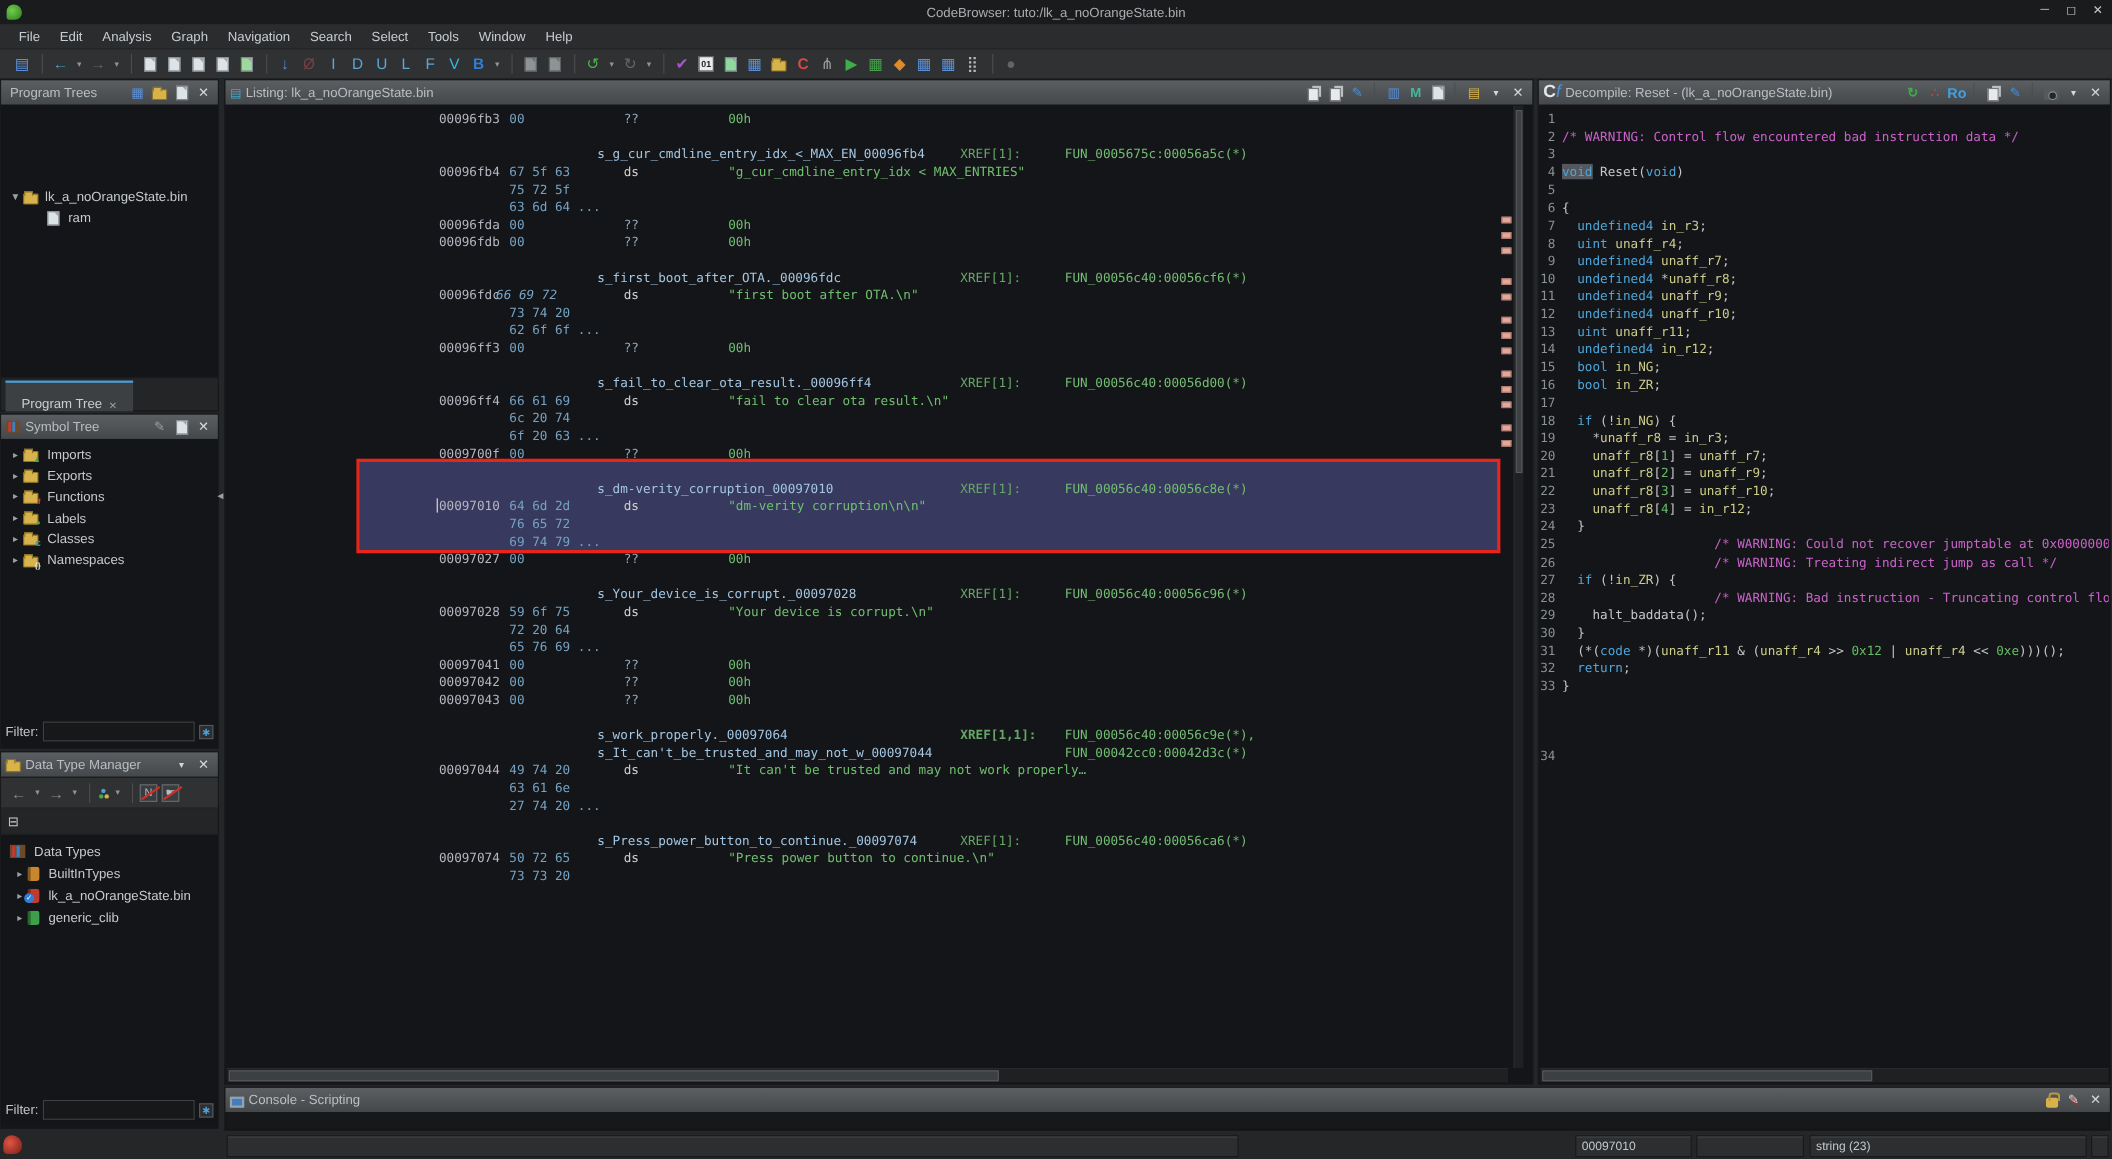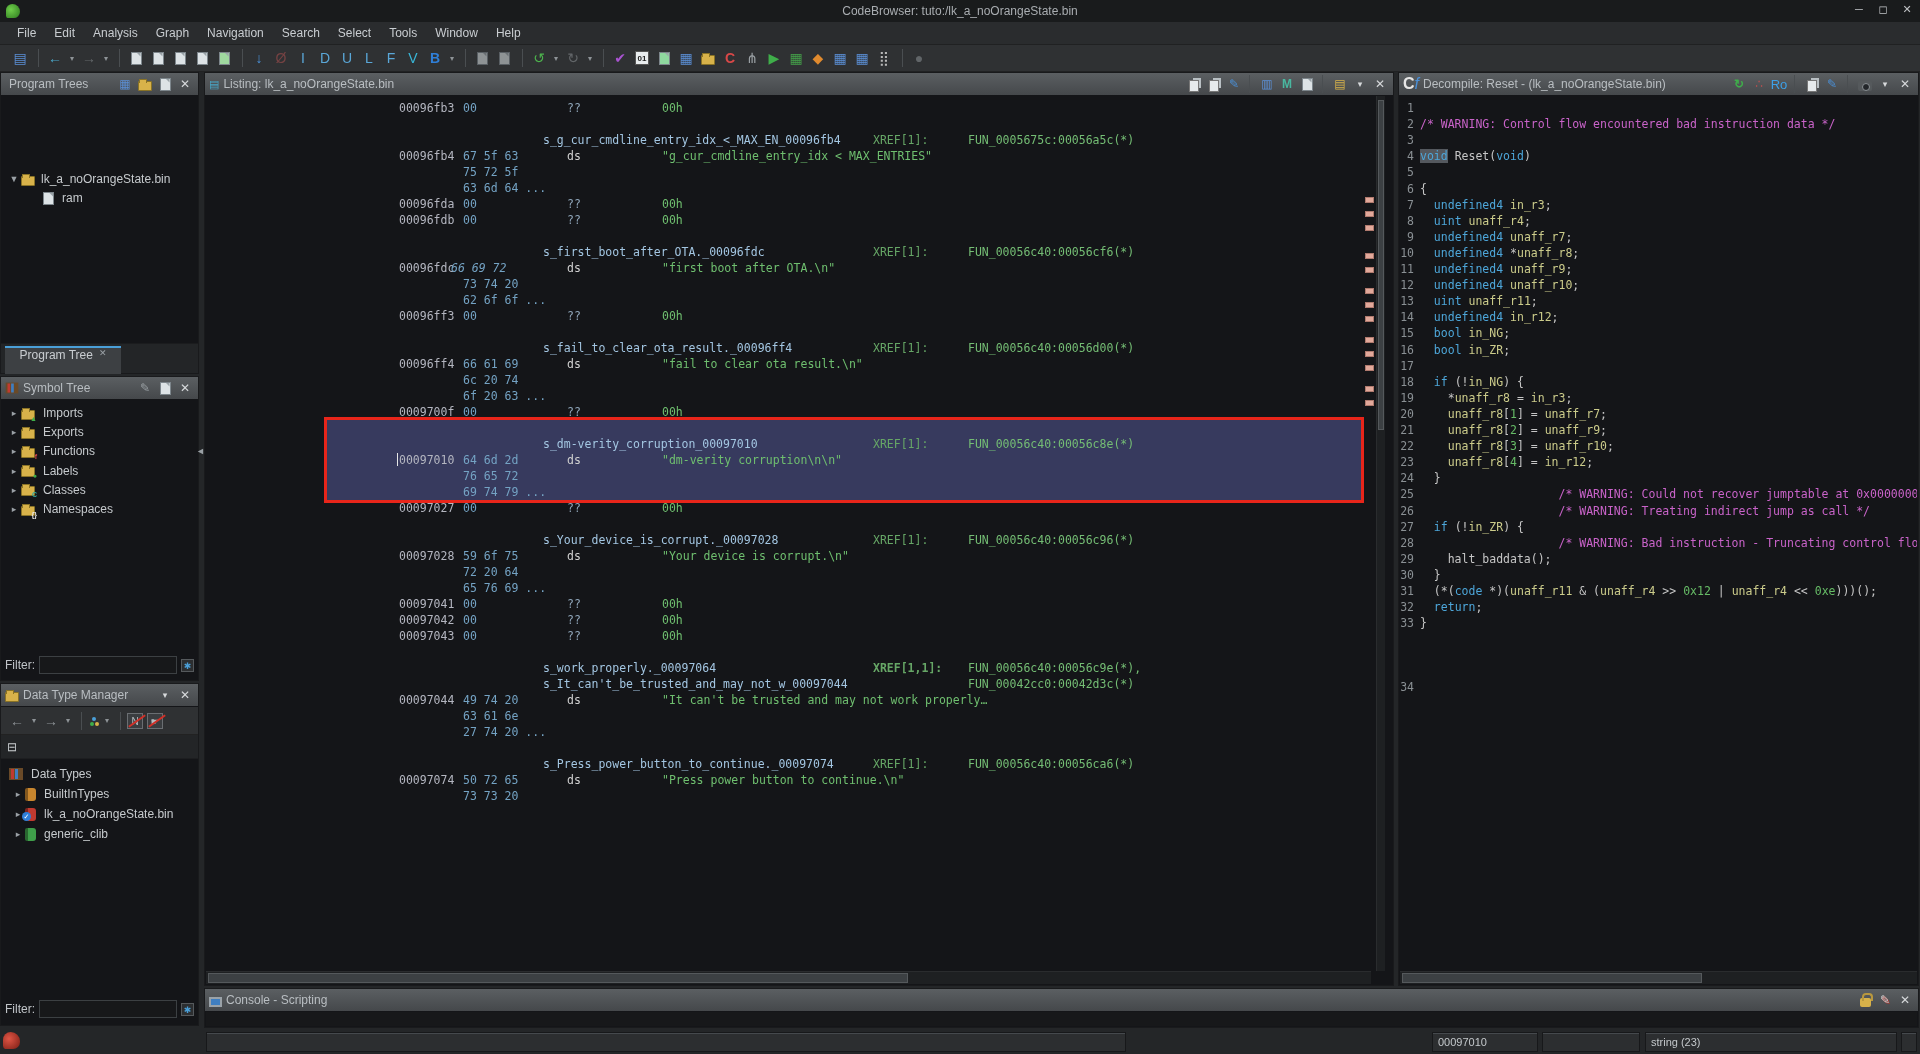--- a/index.html
+++ b/index.html
@@ -78,21 +78,21 @@
 
   
   .tree-row { position:absolute; display:flex; align-items:center; font-size:12px; color:#c6cacd;
               white-space:nowrap; }
   .chev { width:14px; font-size:9px; color:#9aa0a5; text-align:center; flex:none; }
   .badge { position:absolute; font-size:7px; }
 
   .tabbar { position:absolute; left:0; bottom:0; width:100%; height:30px; background:#232527;
             border-top:1px solid #1b1c1e; }
   .tab { position:absolute; left:4px; top:2px; width:116px; height:28px; background:#3d4043;
-         border-top:2px solid #4a9fd8; display:flex; align-items:flex-start; justify-content:center;
+         border-top:2px solid #4a9fd8; display:flex; align-items:flex-end; justify-content:center;
          gap:6px; font-size:12px; color:#c9cdd1; }
 
   .filter-row { position:absolute; display:flex; align-items:center; font-size:12px; color:#c0c4c8; }
   .filter-input { height:18px; background:#17181a; border:1px solid #3c4043; margin:0 4px; flex:1; }
 
   
   .mono { font-family:"DejaVu Sans Mono", monospace; font-size:11.5px; }
   .lst-row { position:absolute; height:16px; line-height:16px; white-space:pre; z-index:2; }
   .lst-row span { position:absolute; }
   .c-addr { color:#b4b6c0; }
@@ -467,21 +467,21 @@
 
   <span class="grip" style="left:196px;top:446px;">◄</span>
 
   <div class="panel" style="left:1398px;top:72px;width:521px;height:914px;">
     <div class="phdr">
       <span style="font-size:16px;"><span style="color:#e6e6e6;font-weight:bold;">C</span><span style="color:#4a90d8;font-style:italic;">f</span></span>
       <span class="ptitle">Decompile: Reset - (lk_a_noOrangeState.bin)</span>
       <span class="spacer"></span>
       <span class="hic" style="color:#3fae4a;font-weight:bold;">↻</span>
       <span class="hic" style="color:#c05050;">∴</span>
-      <span class="hic" style="color:#3da0e8;font-weight:normal;font-size:13px;">Ro</span>
+      <span class="hic" style="color:#3da0e8;font-weight:bold;font-size:13px;">Ro</span>
       <span class="tb-sep"></span>
       <span class="hic">
           <span class="i-copy"></span>
         </span>
       <span class="hic" style="color:#4a90d8">✎</span>
       <span class="tb-sep"></span>
       <span class="hic">
           <span class="i-cam"></span>
         </span>
       <span class="hic" style="font-size:9px;">▾</span>

